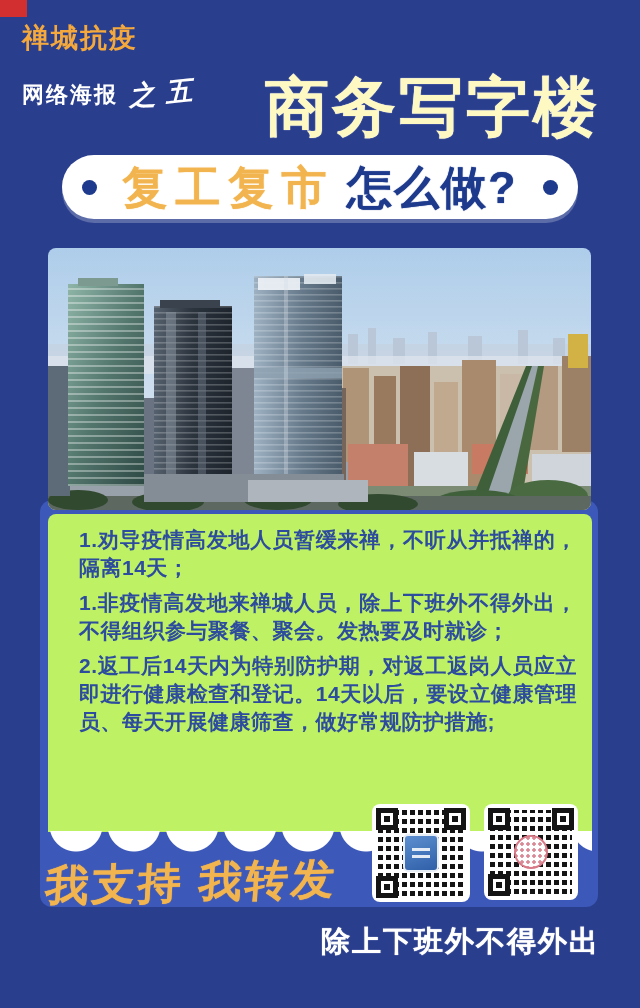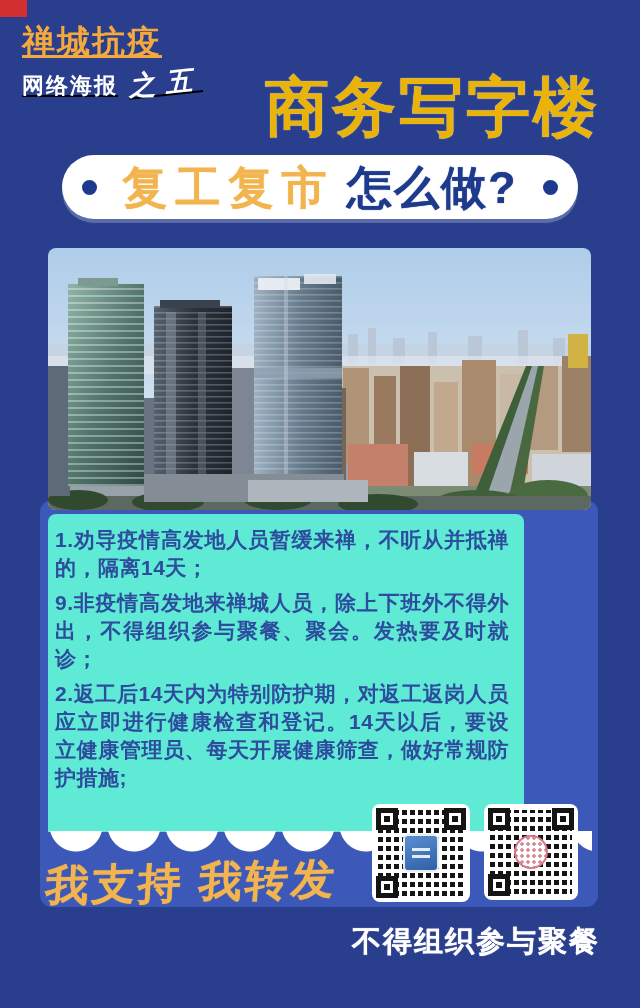--- a/index.html
+++ b/index.html
@@ -6,48 +6,48 @@
   .poster{
     position:relative;width:640px;height:1008px;overflow:hidden;
     background:#2a3e8e;
     font-family:"Liberation Sans","DejaVu Sans",sans-serif;
     -webkit-font-smoothing:antialiased;
   }
   
   .corner-mark{position:absolute;left:0;top:0;width:27px;height:17px;background:#d23030;}
   
   .badge{position:absolute;left:22px;top:24px;line-height:1.1;}
-  .badge .campaign{color:#f5a93c;font-size:33px;font-weight:900;letter-spacing:2px;text-decoration:underline;}
-  .badge .series-row{margin-top:8px;display:flex;align-items:flex-end;text-decoration:underline;}
+  .badge .campaign{color:#f5a93c;font-size:27px;font-weight:900;letter-spacing:2px;}
+  .badge .series-row{margin-top:24px;display:flex;align-items:flex-end;}
   .badge .series{color:#ffffff;font-size:22px;font-weight:800;letter-spacing:2px;}
   .badge .script{color:#ffffff;font-family:"DejaVu Serif","Liberation Serif",serif;
     font-style:italic;font-weight:700;margin-left:10px;letter-spacing:10px;
     font-size:27px;transform:rotate(-6deg);display:inline-block;}
   
-  .main-title{position:absolute;right:40px;top:64px;color:#eab308;
+  .main-title{position:absolute;right:40px;top:64px;color:#fef9c3;
     font-size:64px;font-weight:900;letter-spacing:3px;white-space:nowrap;
     text-shadow:0 0 1px #fff;}
   
   .pill{position:absolute;left:62px;top:155px;width:516px;height:64px;background:#ffffff;
     border-radius:32px;display:flex;align-items:center;justify-content:space-between;
     padding:5px 20px;box-sizing:border-box;box-shadow:0 4px 0 rgba(150,165,200,.45);}
   .pill .dot{width:15px;height:15px;border-radius:50%;background:#1d3a8c;flex:0 0 auto;}
   .pill .pill-text{flex:1;text-align:center;white-space:nowrap;font-weight:900;font-size:45px;line-height:1;}
   .pill .hl{color:#f2b44e;letter-spacing:8px;text-shadow:0 0 1px #f2b44e;}
   .pill .q{color:#1d3a8c;letter-spacing:2px;text-shadow:0 0 1px #1d3a8c;}
   
   .panel{position:absolute;left:40px;top:500px;width:558px;height:407px;
     background:#3c58b9;border-radius:12px;}
   
   .photo{position:absolute;left:48px;top:248px;width:543px;height:262px;border-radius:8px;
     overflow:hidden;}
   .photo svg{display:block;}
   
-  .card{position:absolute;left:48px;top:514px;width:476px;height:318px;background:#5eead4;
-    border-radius:8px 8px 0 0;box-sizing:border-box;padding:12px 15px 0 7px;}
+  .card{position:absolute;left:48px;top:514px;width:544px;height:318px;background:#bef264;
+    border-radius:8px 8px 0 0;box-sizing:border-box;padding:12px 15px 0 31px;}
   .card p{margin:0 0 7px 0;color:#2d4c9d;font-size:21px;line-height:28px;font-weight:700;
     letter-spacing:0.5px;text-align:justify;}
   .card-wave{position:absolute;left:48px;top:831px;width:544px;height:26px;
     background-image:radial-gradient(circle at 28px -6px,#ffffff 0 26px,transparent 27px);
     background-size:58px 26px;background-repeat:repeat-x;}
   
   .qr-tile{position:absolute;background:#ffffff;border-radius:8px;z-index:5;}
   .qr-tile.left{left:372px;top:804px;width:98px;height:98px;}
   .qr-tile.right{left:484px;top:804px;width:94px;height:96px;}
   .qr{position:absolute;inset:6px;
@@ -215,21 +215,21 @@
         <rect x="236" y="28" width="4" height="226" fill="#d6dee6" opacity="0.35"></rect>
       </g>
 
       <rect x="96" y="226" width="200" height="28" fill="#848c96"></rect>
       <rect x="200" y="232" width="120" height="22" fill="#aeb5bd"></rect>
     </svg>
   </div>
 
   <div class="card">
     <p>1.劝导疫情高发地人员暂缓来禅，不听从并抵禅的，隔离14天；</p>
-    <p>9.非疫情高发地来禅城人员，除上下班外不得外出，不得组织参与聚餐、聚会。发热要及时就诊；</p>
+    <p>1.非疫情高发地来禅城人员，除上下班外不得外出，不得组织参与聚餐、聚会。发热要及时就诊；</p>
     <p>2.返工后14天内为特别防护期，对返工返岗人员应立即进行健康检查和登记。14天以后，要设立健康管理员、每天开展健康筛查，做好常规防护措施;</p>
   </div>
   <div class="card-wave"></div>
 
   <div class="qr-tile left">
     <div class="qr"></div>
     <div class="finder tl"></div>
     <div class="finder tr"></div>
     <div class="finder bl"></div>
     <div class="qr-logo-health">
@@ -241,15 +241,15 @@
   <div class="qr-tile right">
     <div class="qr"></div>
     <div class="finder tl"></div>
     <div class="finder tr"></div>
     <div class="finder bl"></div>
     <div class="qr-logo-seal"></div>
   </div>
 
   <div class="support">我支持 我转发</div>
 
-  <div class="credit">不得组织参与聚餐</div>
+  <div class="credit">除上下班外不得外出</div>
 
 </div>
 
 </body></html>

